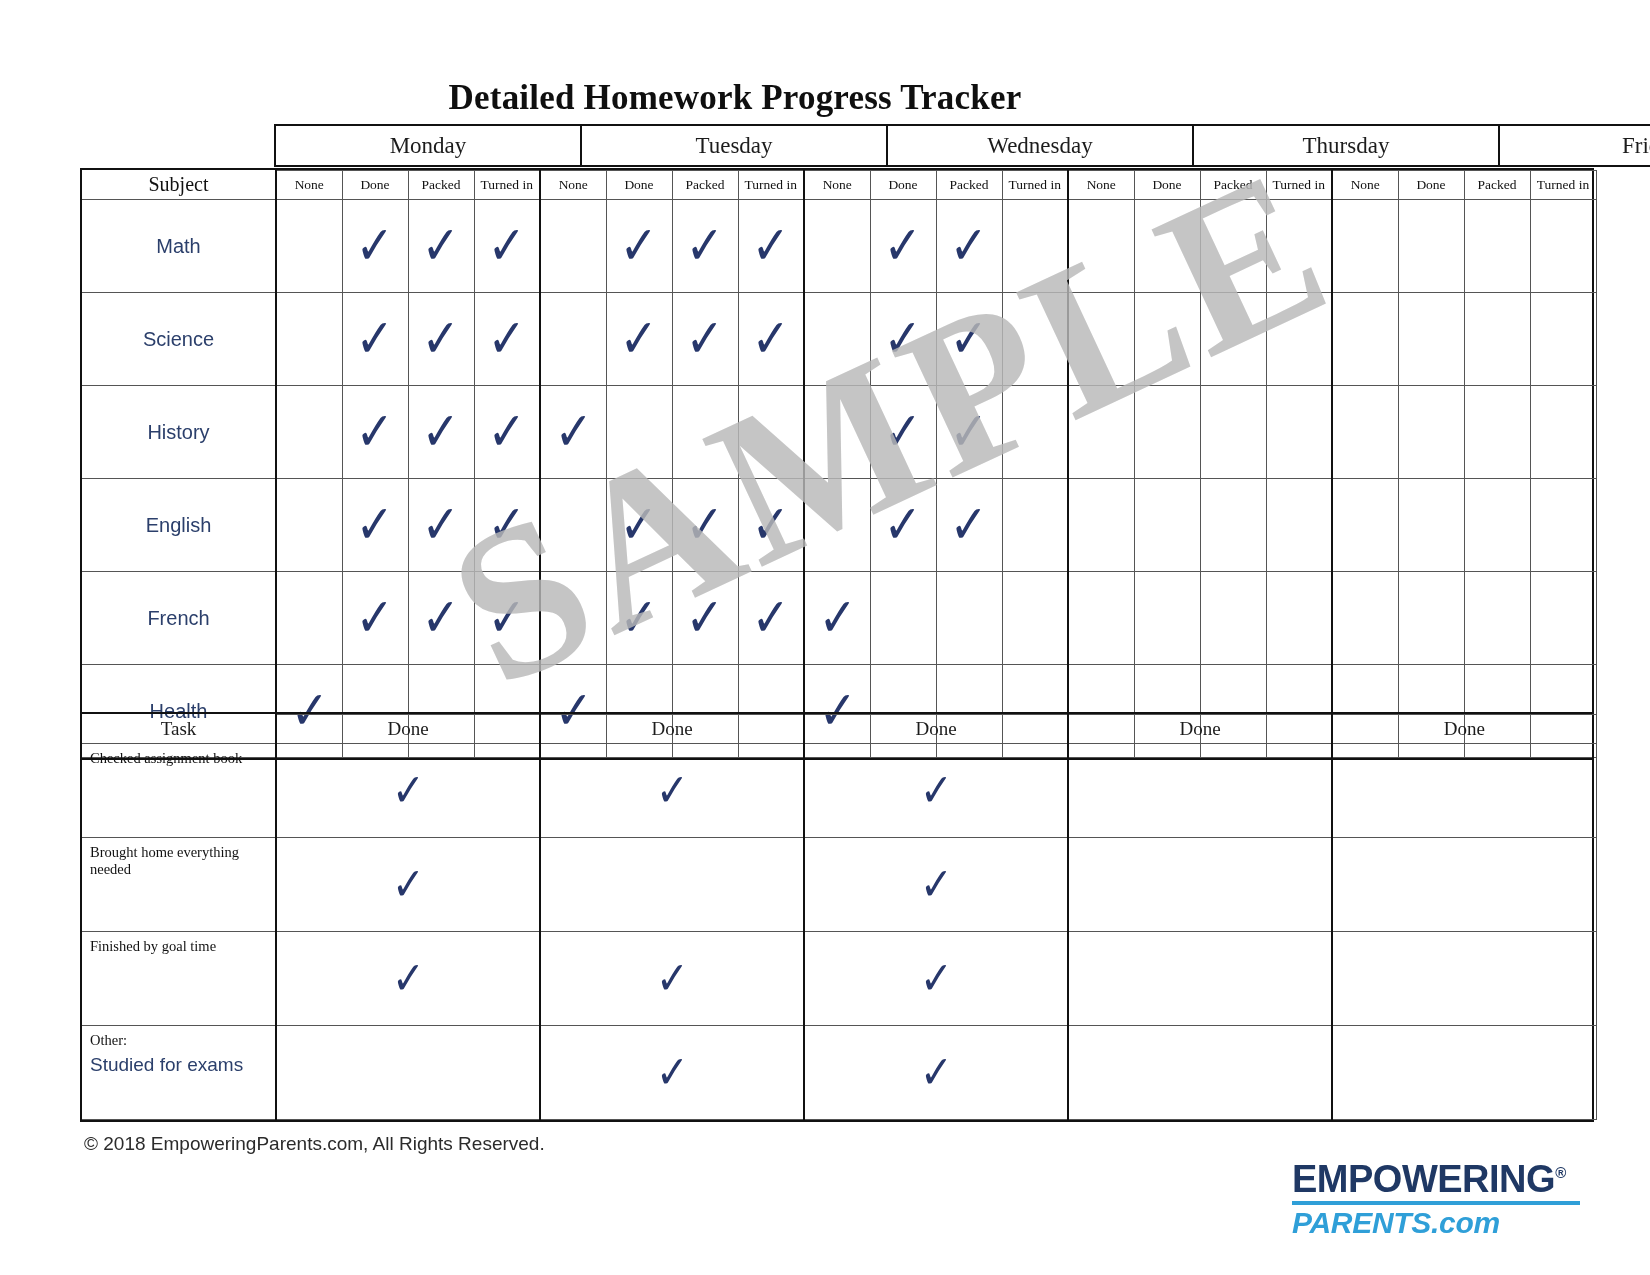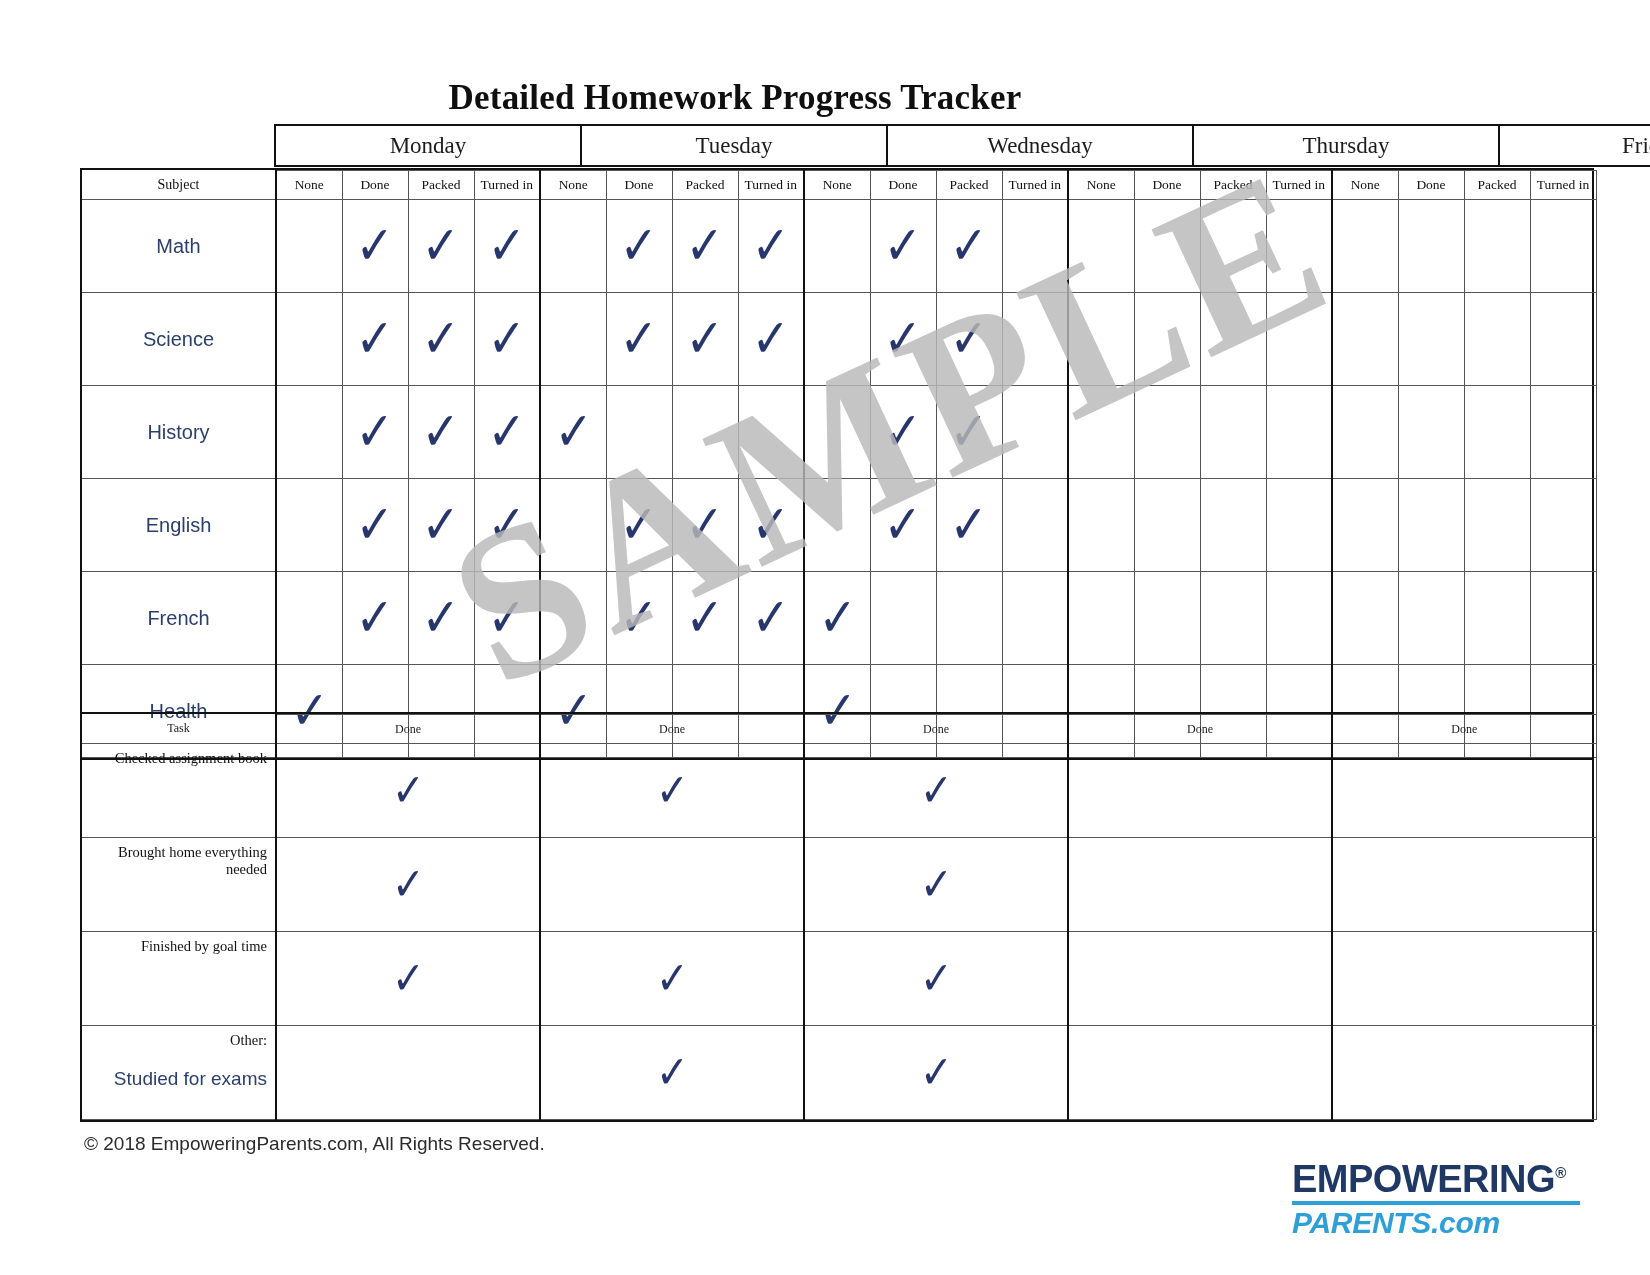--- a/index.html
+++ b/index.html
@@ -72,21 +72,21 @@
   .subhead td {
     height: 26px;
     font-size: 13.5px;
     text-align: center;
     vertical-align: middle;
     border: 1px solid #555;
     font-family: "Liberation Serif", serif;
     color: #111;
   }
   .subhead td.subject-label-head {
-    font-size: 14px;
+    font-size: 20px;
     border-left: none;
     border-top: none;
     border-radius: 14px;
   }
   .row-body td {
     height: 90px;
     border: 1px solid #555;
     text-align: center;
     vertical-align: middle;
   }
@@ -114,48 +114,48 @@
   #task-grid {
     position: absolute;
     left: 80px;
     top: 712px;
     width: 1514px;
     border: 2.5px solid #111;
     box-sizing: border-box;
   }
   .taskhead td {
     height: 26px;
-    font-size: 12px;
+    font-size: 19px;
     text-align: center;
     vertical-align: middle;
     border: 1px solid #555;
     font-family: "Liberation Serif", serif;
   }
   .taskhead td.task-label-head { border-left: none; border-top: none; }
   .task-row td {
     height: 87px;
     border: 1px solid #555;
     vertical-align: middle;
     text-align: center;
   }
   .task-row td.task-name {
-    text-align: right;
+    text-align: left;
     padding: 6px 8px 0 8px;
     vertical-align: top;
     font-family: "Liberation Serif", serif;
     font-size: 14.5px;
     color: #111;
     border-left: none;
   }
   .task-other-value {
     display: block;
     font-family: "Liberation Sans", sans-serif;
     font-size: 19px;
     color: #2b3f6b;
-    margin-top: 19px;
+    margin-top: 5px;
   }
 
   
   #watermark {
     position: absolute;
     left: 430px;
     top: 345px;
     width: 810px;
     height: 370px;
     pointer-events: none;

